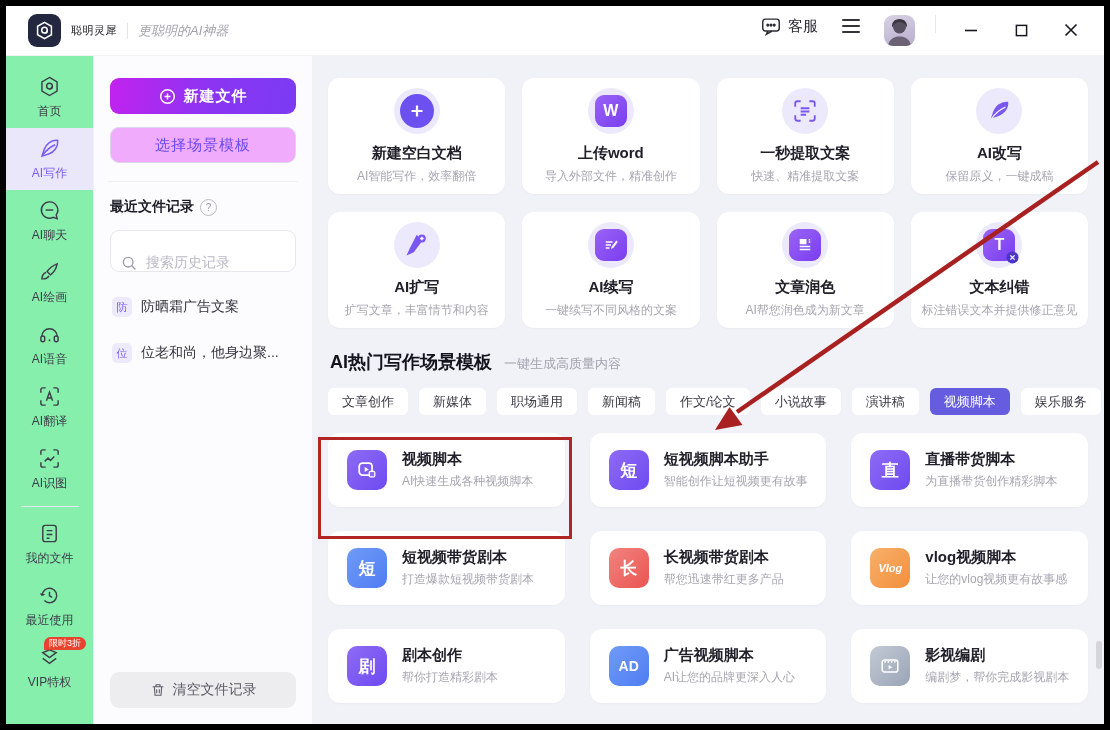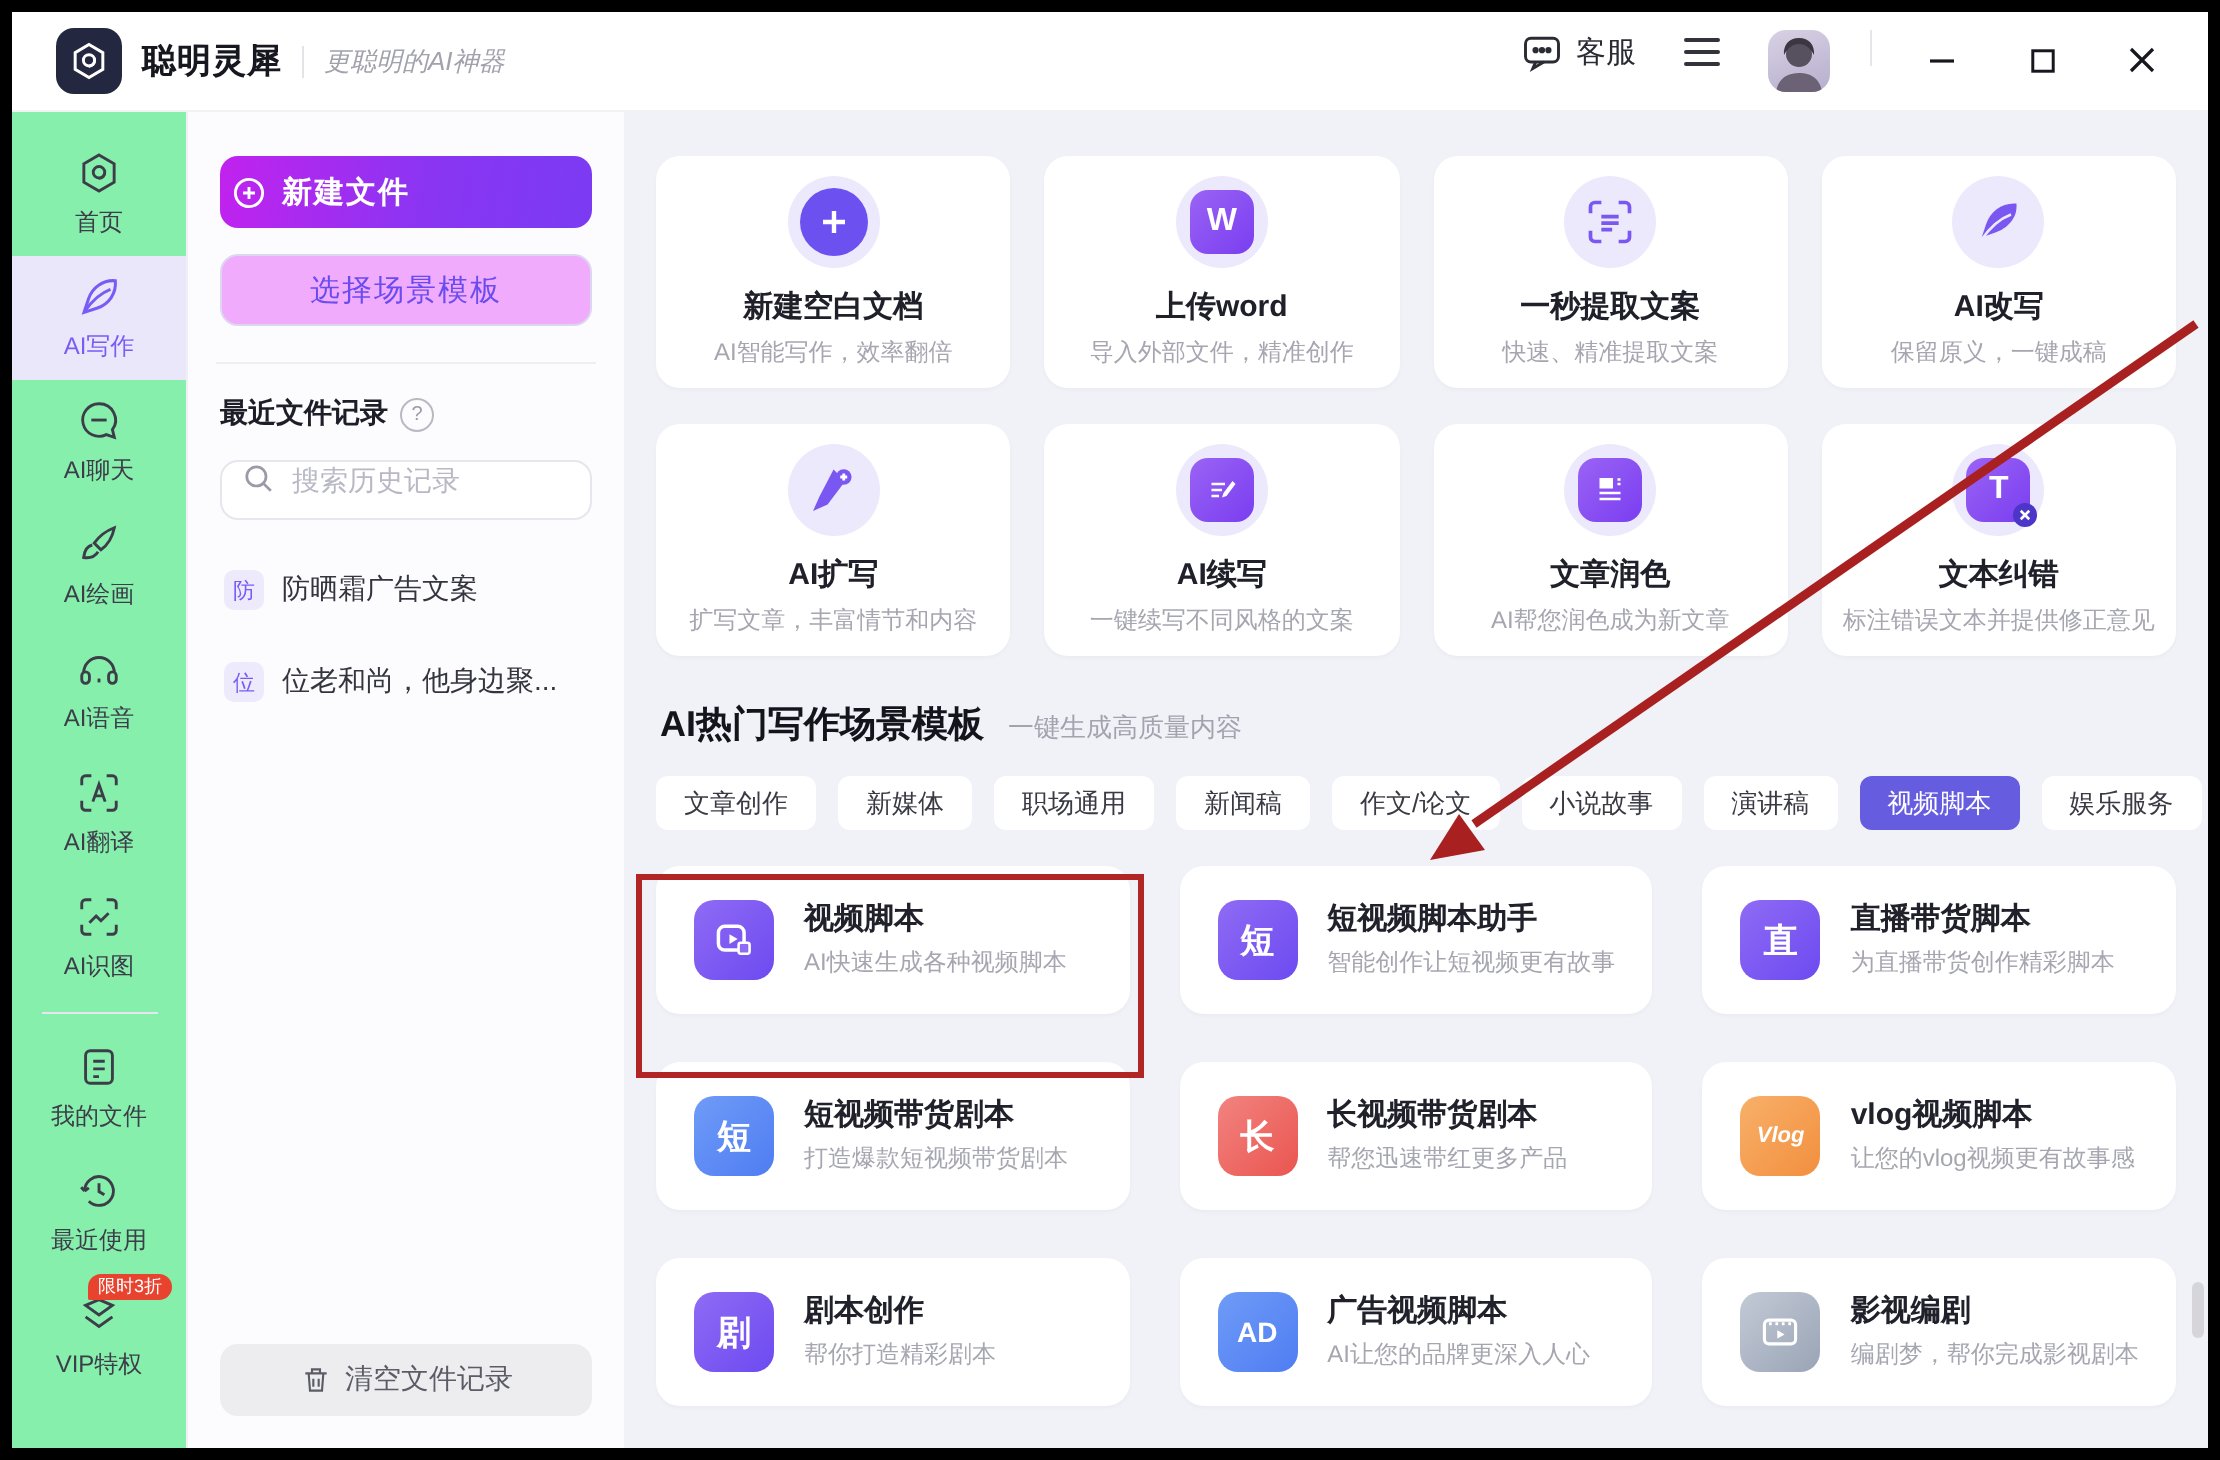--- a/index.html
+++ b/index.html
@@ -4,21 +4,21 @@
 <style>
   html,body{margin:0;padding:0;}
   body{width:1110px;height:730px;background:#000;position:relative;overflow:hidden;
        font-family:"Liberation Sans","DejaVu Sans",sans-serif;-webkit-font-smoothing:antialiased;}
   .win{position:absolute;inset:6px;background:#fff;overflow:hidden;}
 
   
   .topbar{position:absolute;left:0;right:0;top:0;height:50px;background:#fff;display:flex;
           align-items:center;padding:0 18px 0 22px;box-sizing:border-box;border-bottom:1px solid #f3f3f6;z-index:5;}
   .logo-tile{width:33px;height:33px;border-radius:9px;background:#232840;display:flex;align-items:center;justify-content:center;}
-  .app-name{font-size:17px;font-weight:bold;color:#17171f;margin-left:10px;letter-spacing:.5px;}
+  .app-name{font-size:11px;font-weight:normal;color:#17171f;margin-left:10px;letter-spacing:.5px;}
   .tag-sep{width:1px;height:16px;background:#e3e3e8;margin:0 10px;}
   .tagline{font-size:13px;color:#a2a2ad;font-style:italic;}
   .topbar-right{margin-left:auto;display:flex;align-items:flex-start;gap:20px;}
   .support{display:flex;align-items:center;gap:6px;font-size:15px;color:#2b2b33;cursor:pointer;}
   .menu-btn{display:flex;flex-direction:column;gap:4px;cursor:pointer;padding:4px;}
   .menu-btn i{display:block;width:18px;height:2px;background:#33333b;border-radius:1px;}
   .avatar{width:31px;height:31px;border-radius:9px;background:linear-gradient(160deg,#d8d2e4,#b7aecd);overflow:hidden;display:flex;align-items:flex-end;justify-content:center;}
   .ctrl-sep{width:1px;height:18px;background:#e5e5ea;}
   .winbtn{width:30px;height:30px;display:flex;align-items:center;justify-content:center;cursor:pointer;color:#17171f;}
 
@@ -31,29 +31,29 @@
   .side-item.active{background:#ebe7fb;color:#7a5cf5;}
   .side-div{width:58px;height:1px;background:#e6e6ec;margin:6px 0;}
   .vip-wrap{position:relative;}
   .vip-badge{position:absolute;top:-9px;left:6px;background:#e8432e;color:#fff;font-size:9px;line-height:13px;
              padding:0 5px;border-radius:7px 7px 7px 1px;white-space:nowrap;}
 
   
   .filepanel{position:absolute;left:88px;top:50px;bottom:0;width:218px;background:#fcfcfe;box-sizing:border-box;padding:22px 16px;}
   .btn-new{width:100%;height:36px;border:none;border-radius:9px;cursor:pointer;
            background:linear-gradient(100deg,#c222ee 0%,#8a35f2 55%,#7b3bf3 100%);
-           color:#fff;font-size:15px;font-weight:bold;display:flex;align-items:center;gap:8px;letter-spacing:1px;}
+           color:#fff;font-size:15px;font-weight:bold;display:flex;align-items:center;justify-content:center;gap:8px;letter-spacing:1px;}
   .btn-template{width:100%;height:36px;margin-top:13px;border:1px solid #dcd6f0;border-radius:9px;background:#f0abfc;
                 color:#6a4bf0;font-size:15px;display:flex;align-items:center;justify-content:center;cursor:pointer;letter-spacing:1px;}
   .fp-div{height:1px;background:#efeff3;margin:18px -2px 16px;}
   .recent-head{display:flex;align-items:center;gap:6px;font-size:14px;font-weight:bold;color:#1e1e29;}
   .q-icon{width:15px;height:15px;border:1px solid #b9b9c4;border-radius:50%;color:#9a9aa6;font-size:10px;
           display:flex;align-items:center;justify-content:center;font-weight:normal;}
-  .search-box{margin-top:14px;height:30px;border:1px solid #e6e6ee;border-radius:9px;background:#fff;
-              display:flex;align-items:flex-start;gap:7px;padding:0 10px;box-sizing:border-box;}
+  .search-box{margin-top:14px;height:42px;border:1px solid #e6e6ee;border-radius:9px;background:#fff;
+              display:flex;align-items:flex-end;gap:7px;padding:0 10px;box-sizing:border-box;}
   .search-box input{border:none;outline:none;flex:1;font-size:14px;color:#3a3a44;background:transparent;min-width:0;}
   .search-box input::placeholder{color:#b9b9c6;}
   .file-item{display:flex;align-items:center;gap:9px;padding:13px 2px;cursor:pointer;}
   .file-badge{width:20px;height:20px;border-radius:5px;background:#edeafc;color:#7a5cf5;font-size:11px;
               display:flex;align-items:center;justify-content:center;flex:none;}
   .file-name{font-size:14px;color:#35353f;white-space:nowrap;overflow:hidden;}
   .btn-clear{position:absolute;left:16px;right:16px;bottom:16px;height:36px;background:#ededf0;border:none;border-radius:9px;
              color:#5c5c66;font-size:14px;display:flex;align-items:center;justify-content:center;gap:7px;cursor:pointer;}
 
   

